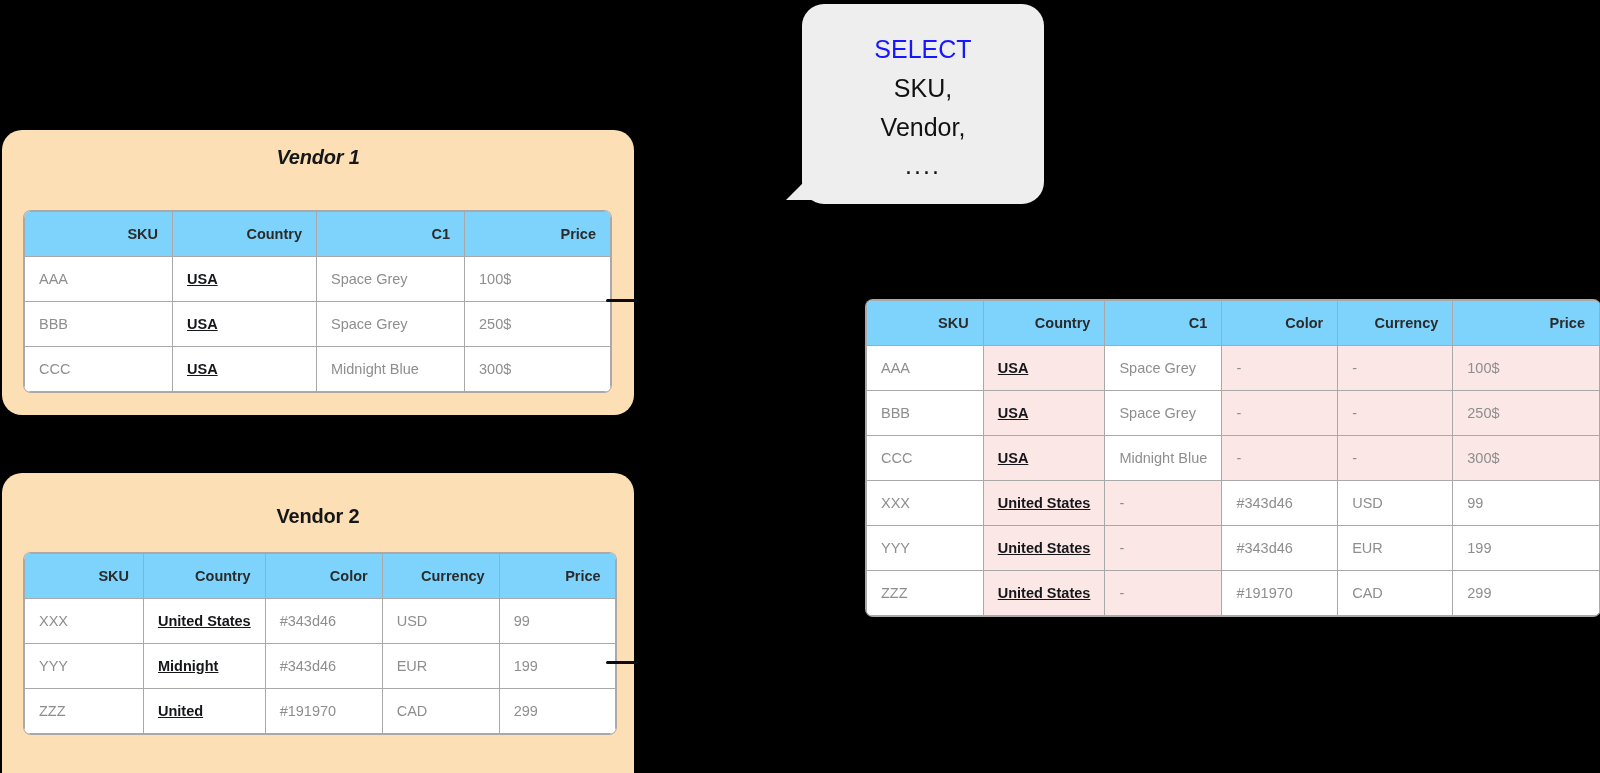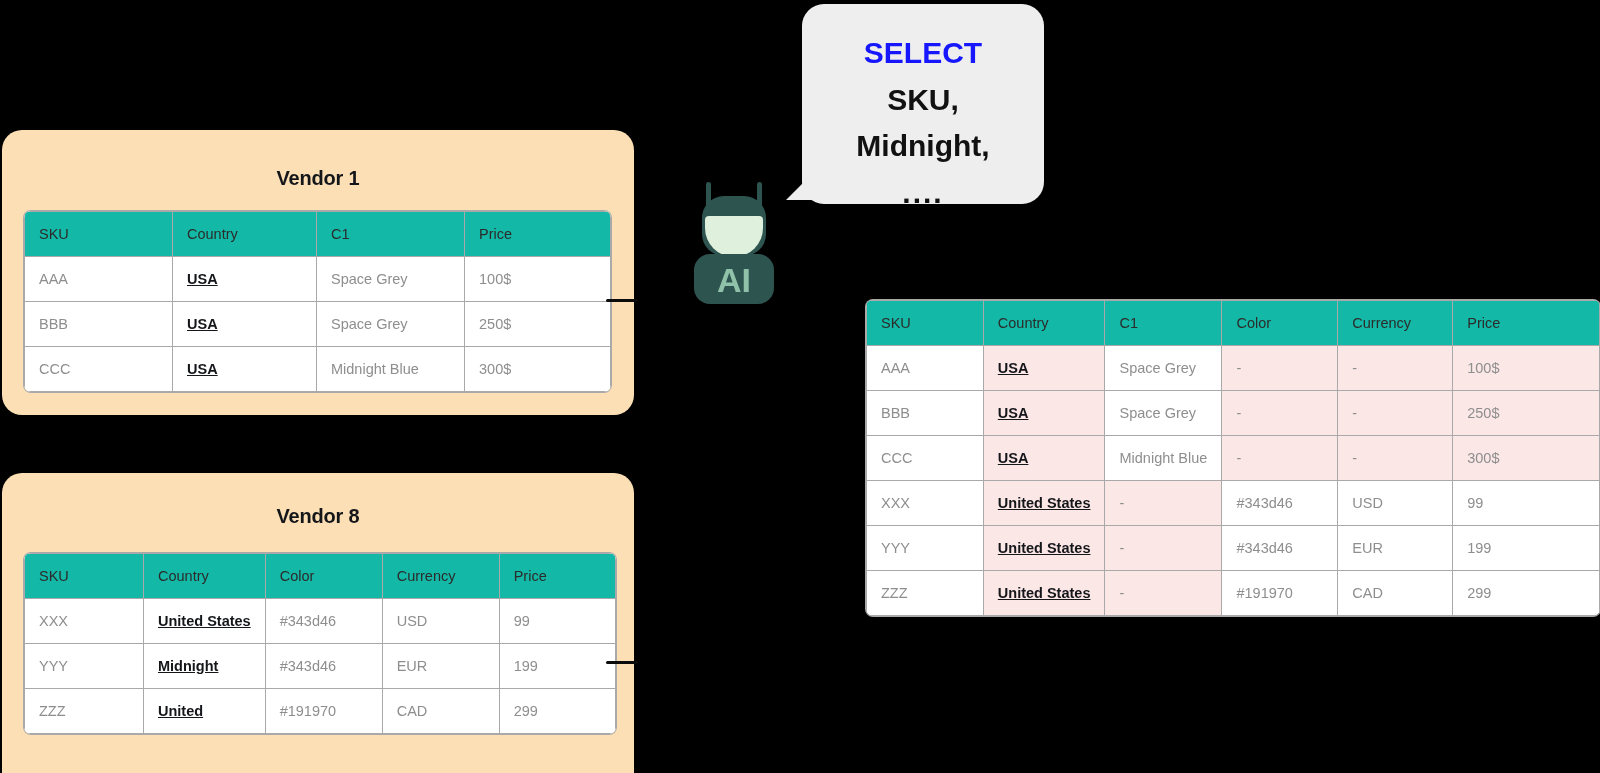--- a/index.html
+++ b/index.html
@@ -22,43 +22,44 @@
 
   .vendor-title {
     position: absolute;
     left: 0; right: 0;
     text-align: center;
     font-size: 20px;
     font-weight: bold;
     color: #14161a;
     letter-spacing: -0.2px;
   }
-  #vendor1-card .vendor-title { top: 37px; }
+  #vendor1-card .vendor-title { top: 16px; font-style: italic; }
   #vendor2-card .vendor-title { top: 32px; }
 
   
   .data-table {
     border-collapse: collapse;
     background: #ffffff;
     table-layout: fixed;
   }
   .data-table th, .data-table td {
     border: 1px solid #a9a9a9;
     text-align: left;
     font-size: 14.5px;
     padding: 0 14px;
     height: 45px;
     vertical-align: middle;
     white-space: nowrap;
     overflow: hidden;
   }
   .data-table th {
-    background: #14b8a6;
+    background: #7dd3fc;
     color: #2b2b2b;
-    font-weight: normal;
+    font-weight: bold;
+    text-align: right;
   }
   .data-table td { color: #8e8e8e; }
   .data-table td.strong { color: #14161a; font-weight: bold; text-decoration: underline; }
   .data-table td.hl { background: #fce7e7; }
 
   .tbl-wrap { position: absolute; border-radius: 7px; overflow: hidden; box-shadow: 0 0 0 1px #a9a9a9; }
 
   #vendor1-table-wrap { left: 24px; top: 211px; }
   #vendor2-table-wrap { left: 24px; top: 553px; }
   #result-table-wrap  { left: 866px; top: 300px; }
@@ -109,21 +110,21 @@
     padding-top: 26px;
   }
   #speech-bubble .tail {
     position: absolute;
     left: -16px; bottom: 4px;
     width: 0; height: 0;
     border-style: solid;
     border-width: 0 0 34px 34px;
     border-color: transparent transparent #eeeeee transparent;
   }
-  .bubble-line { font-size: 30px; font-weight: bold; color: #111111; line-height: 1.55; text-align: right; }
+  .bubble-line { font-size: 25px; font-weight: normal; color: #111111; line-height: 1.55; text-align: right; }
   .bubble-line.kw { color: #1616ff; }
   .bubble-line.dots { letter-spacing: 2px; }
 </style>
 </head>
 <body>
 
 <div id="stage">
 
   <div class="vendor-card" id="vendor1-card">
     <div class="vendor-title">Vendor 1</div>
@@ -161,21 +162,21 @@
             <td>CCC</td>
             <td class="strong">USA</td>
             <td>Midnight Blue</td>
             <td>300$</td>
           </tr>
         </tbody>
     </table>
   </div>
 
   <div class="vendor-card" id="vendor2-card">
-    <div class="vendor-title">Vendor 8</div>
+    <div class="vendor-title">Vendor 2</div>
   </div>
   <div class="tbl-wrap" id="vendor2-table-wrap">
     <table class="data-table" id="vendor2-table">
       <colgroup>
           <col class="c0">
           <col class="c1">
           <col class="c2">
           <col class="c3">
           <col class="c4">
         </colgroup>
@@ -210,39 +211,26 @@
             <td>CAD</td>
             <td>299</td>
           </tr>
         </tbody>
     </table>
   </div>
 
   <div class="connector" id="connector-1"></div>
   <div class="connector" id="connector-2"></div>
 
-  <div id="ai-robot">
-    <svg viewBox="0 0 92 125" width="92" height="125" xmlns="http://www.w3.org/2000/svg">
-      <g>
-        <rect x="18" y="2" width="5" height="32" rx="2.5" fill="#2e5450"></rect>
-        <rect x="69" y="2" width="5" height="32" rx="2.5" fill="#2e5450"></rect>
-      </g>
-      <rect x="14" y="16" width="64" height="60" rx="22" fill="#2e5450"></rect>
-      <path d="M21 36 h50 a4 4 0 0 1 4 4 v8 a28 28 0 0 1 -58 0 v-8 a4 4 0 0 1 4 -4 z" fill="#dff0dc"></path>
-      <rect x="39" y="64" width="14" height="5" rx="2.5" fill="#dff0dc" opacity="0.55"></rect>
-      <rect x="6" y="74" width="80" height="50" rx="16" fill="#2e5450"></rect>
-      <text x="46" y="112" text-anchor="middle" font-family="Liberation Sans, sans-serif" font-size="34" font-weight="bold" fill="#8fc2a8">AI</text>
-    </svg>
-  </div>
 
   <div id="speech-bubble">
     <div class="tail"></div>
     <div class="bubble-line kw">SELECT</div>
     <div class="bubble-line">SKU,</div>
-    <div class="bubble-line">Midnight,</div>
+    <div class="bubble-line">Vendor,</div>
     <div class="bubble-line dots">....</div>
   </div>
 
   <div class="tbl-wrap" id="result-table-wrap">
     <table class="data-table" id="result-table">
       <colgroup>
           <col class="c0">
           <col class="c1">
           <col class="c2">
           <col class="c3">

